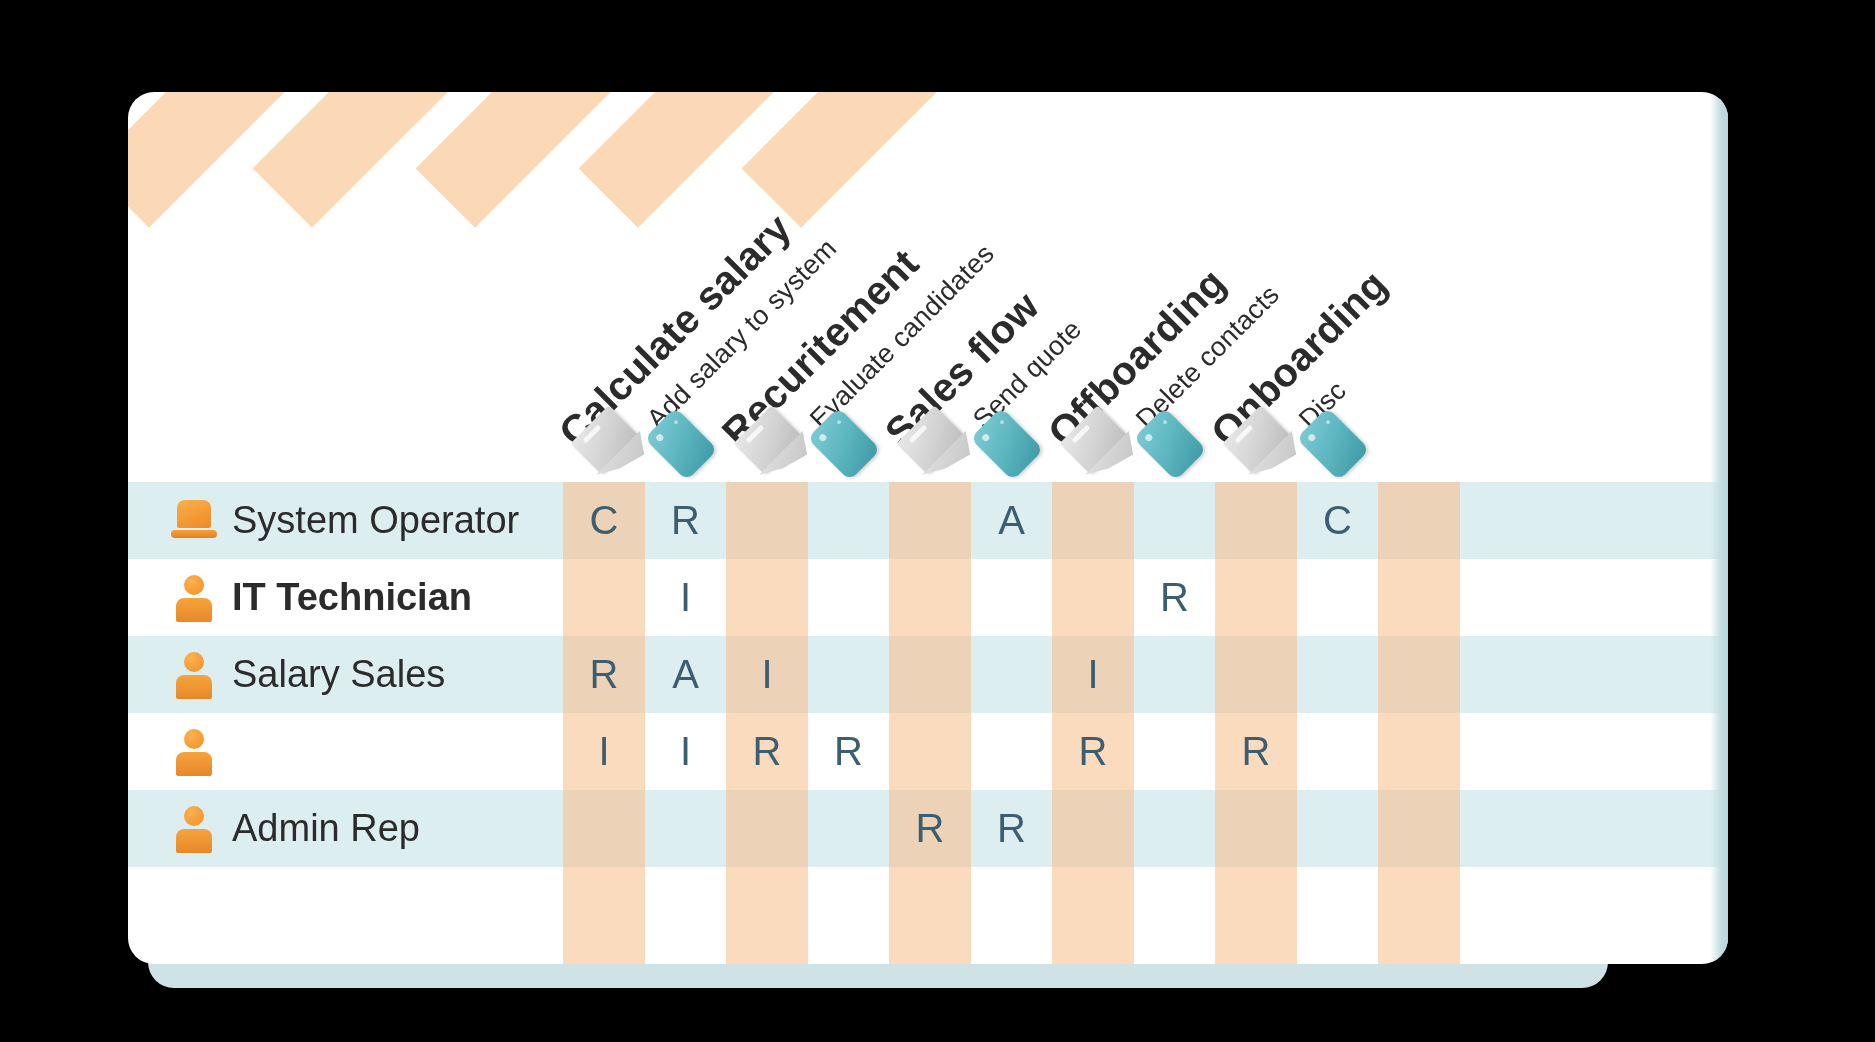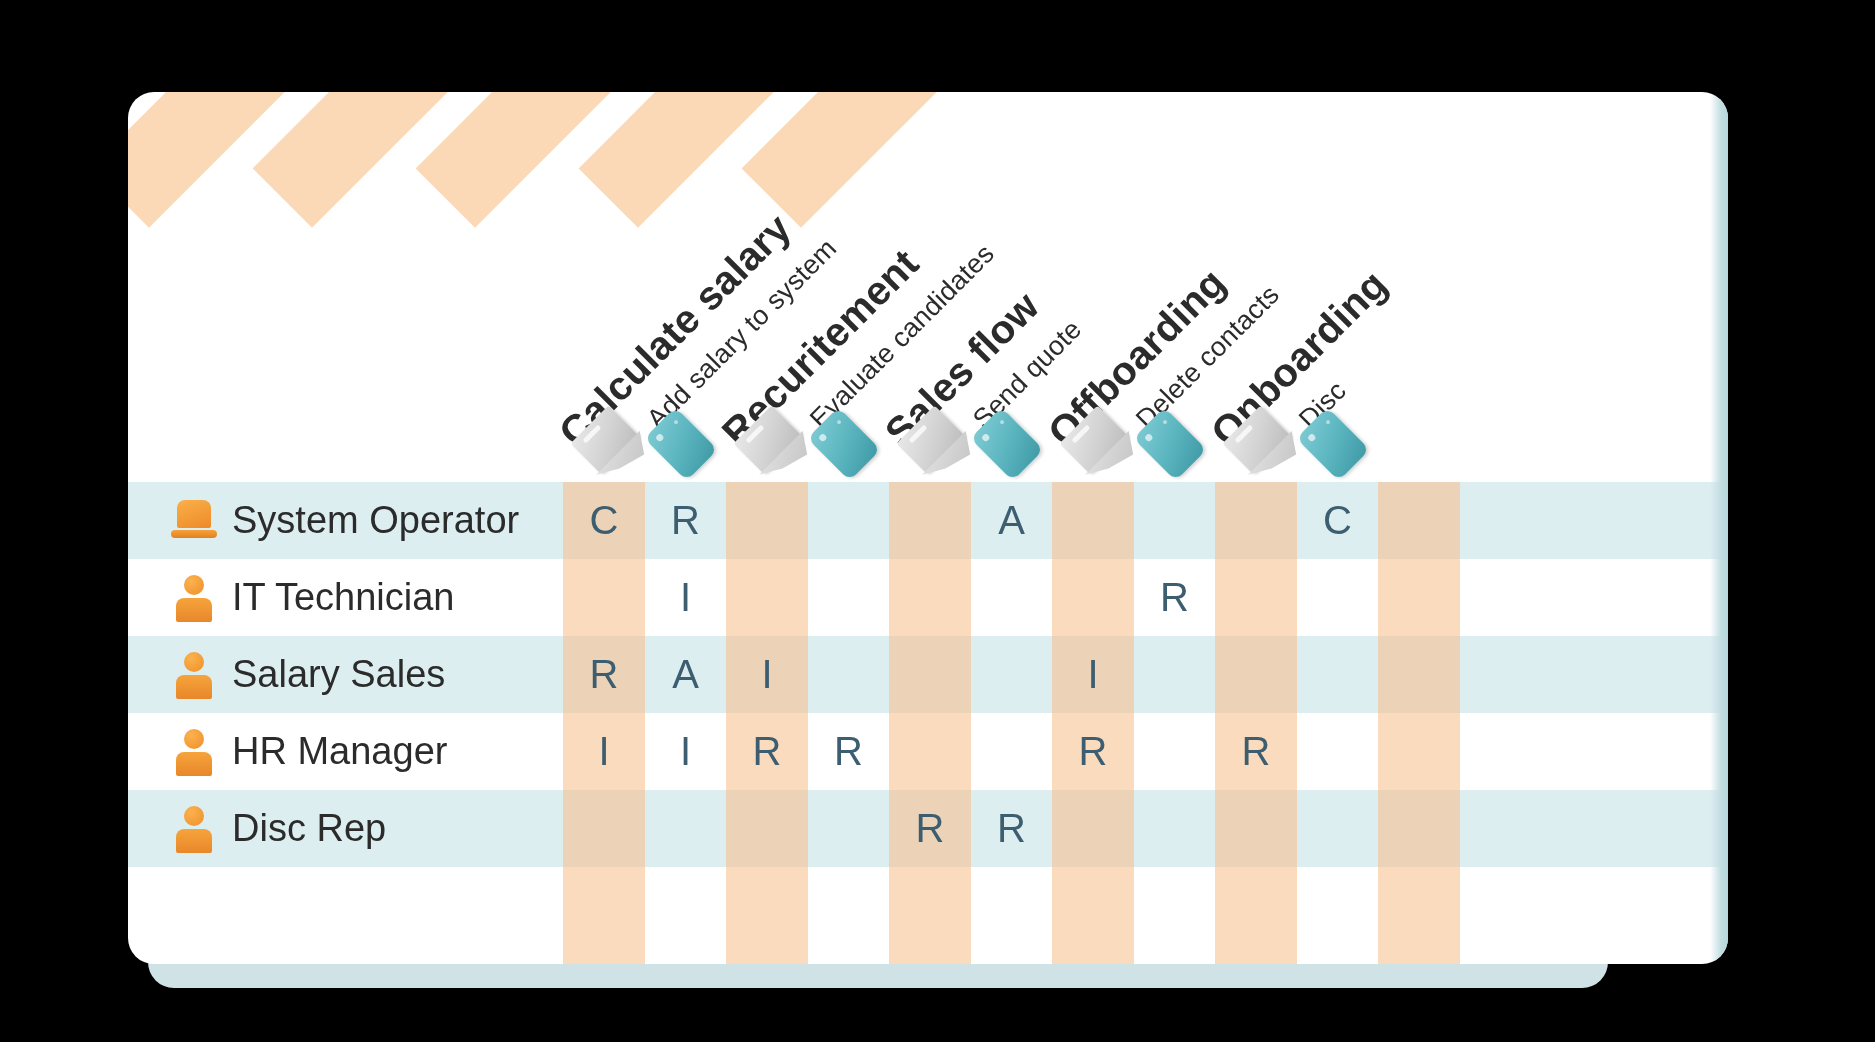--- a/index.html
+++ b/index.html
@@ -232,35 +232,34 @@
           <div class="colstripe" style="left: 761px; height: 482px;"></div>
           <div class="colstripe" style="left: 924px; height: 482px;"></div>
           <div class="colstripe" style="left: 1087px; height: 482px;"></div>
           <div class="colstripe" style="left: 1250px; height: 482px;"></div>
         </div>
       <div id="rowlabels">
           <div class="rowlabel" style="top: 0px;">
             <span class="ricon laptop"></span>
             <span>System Operator</span>
           </div>
-          <div class="rowlabel" style="top: 77px;">
+          <div class="rowlabel" style="top: 77px; font-weight: bold;">
             <span class="ricon person"></span>
             <span>IT Technician</span>
           </div>
           <div class="rowlabel" style="top: 154px;">
             <span class="ricon person"></span>
             <span>Salary Sales</span>
           </div>
           <div class="rowlabel" style="top: 231px;">
             <span class="ricon person"></span>
-            <span>HR Manager</span>
           </div>
           <div class="rowlabel" style="top: 308px;">
             <span class="ricon person"></span>
-            <span>Disc Rep</span>
+            <span>Admin Rep</span>
           </div>
         </div>
       <div id="cells">
           <div class="cell" style="left: 435px; top: 0px;">C</div>
           <div class="cell" style="left: 516.5px; top: 0px;">R</div>
           <div class="cell" style="left: 598px; top: 0px;"></div>
           <div class="cell" style="left: 679.5px; top: 0px;"></div>
           <div class="cell" style="left: 761px; top: 0px;"></div>
           <div class="cell" style="left: 842.5px; top: 0px;">A</div>
           <div class="cell" style="left: 924px; top: 0px;"></div>

